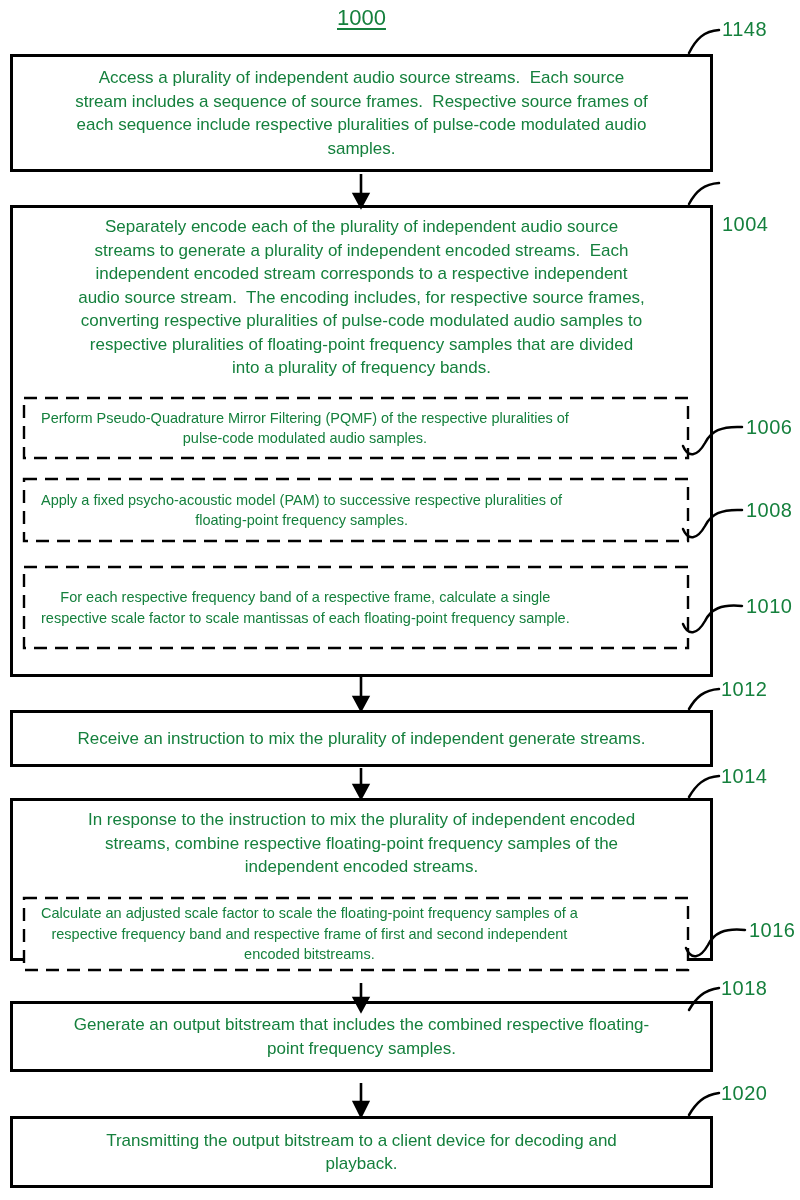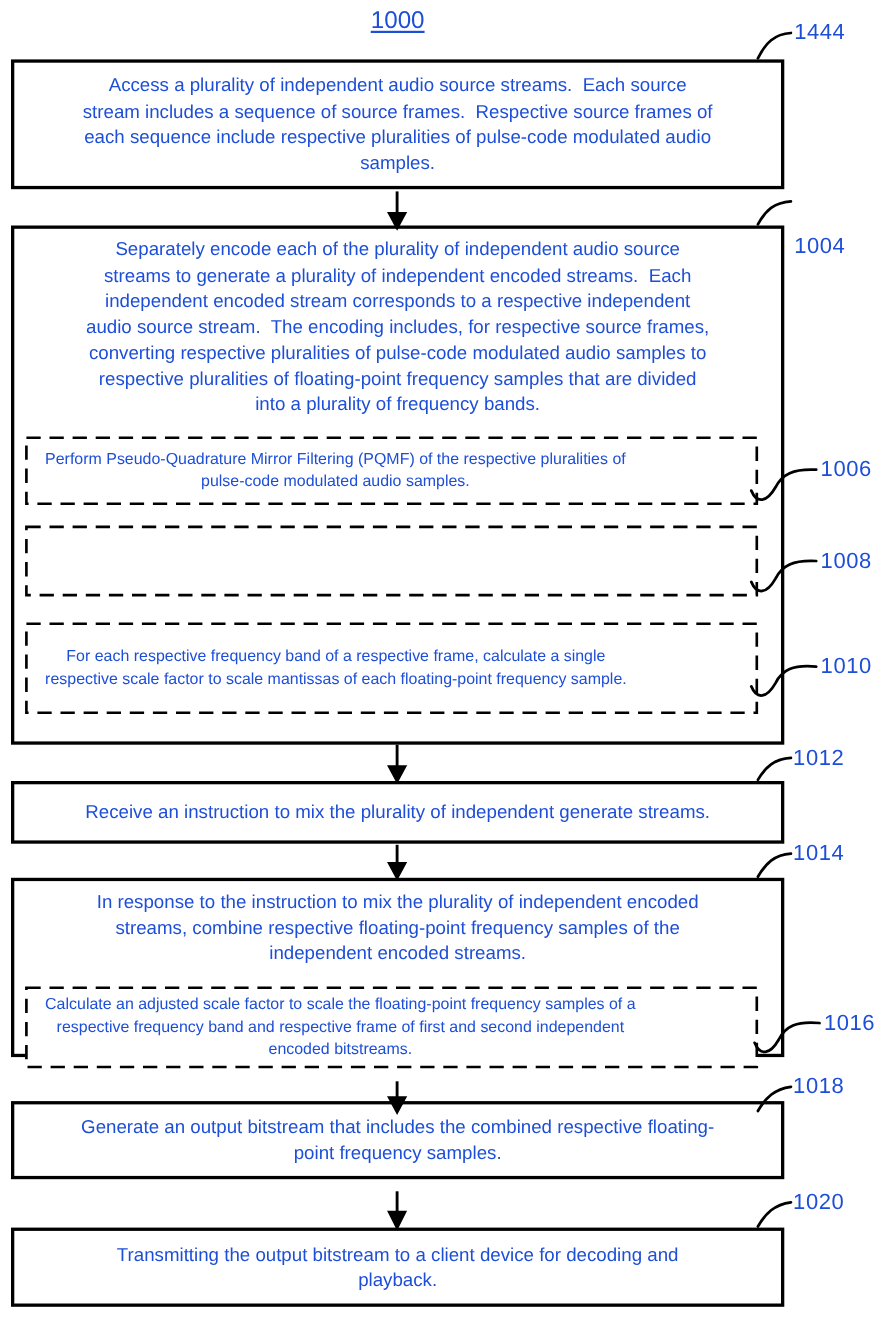--- a/index.html
+++ b/index.html
@@ -1,18 +1,18 @@
 <!DOCTYPE html>
 <html><head>
 <meta charset="utf-8">
 <style>
   html,body{margin:0;padding:0;background:#ffffff;}
   .stage{
     position:relative;width:800px;height:1200px;background:#ffffff;
-    font-family:"Liberation Sans", sans-serif;color:#1d4ed8;overflow:hidden;
+    font-family:"Liberation Sans", sans-serif;color:#15803d;overflow:hidden;
   }
   .fig-title{
     position:absolute;left:0;top:5px;width:723px;text-align:center;
     font-size:22px;text-decoration:underline;text-underline-offset:3px;
   }
   .box{
     position:absolute;left:10px;width:703px;box-sizing:border-box;
     border:3px solid #000;background:#fff;
     display:flex;align-items:center;justify-content:center;
   }
@@ -60,20 +60,24 @@
 converting respective pluralities of pulse-code modulated audio samples to
 respective pluralities of floating-point frequency samples that are divided
 into a plurality of frequency bands.</div>
   </div>
 
   <div class="sub" style="left:23px;top:397px;width:666px;height:62px;">
     <div class="txt">Perform Pseudo-Quadrature Mirror Filtering (PQMF) of the respective pluralities of
 pulse-code modulated audio samples.</div>
   </div>
 
+  <div class="sub" style="left:23px;top:478px;width:666px;height:64px;">
+    <div class="txt">Apply a fixed psycho-acoustic model (PAM) to successive respective pluralities of
+floating-point frequency samples.</div>
+  </div>
 
   <div class="sub" style="left:23px;top:566px;width:666px;height:83px;">
     <div class="txt">For each respective frequency band of a respective frame, calculate a single
 respective scale factor to scale mantissas of each floating-point frequency sample.</div>
   </div>
 
   <div class="box" style="top:710px;height:57px;">
     <div class="txt">Receive an instruction to mix the plurality of independent generate streams.</div>
   </div>
 
@@ -92,21 +96,21 @@
   <div class="box" style="top:1001px;height:71px;">
     <div class="txt">Generate an output bitstream that includes the combined respective floating-
 point frequency samples.</div>
   </div>
 
   <div class="box" style="top:1116px;height:72px;">
     <div class="txt">Transmitting the output bitstream to a client device for decoding and
 playback.</div>
   </div>
 
-  <div class="ref" style="left:722px;top:19px;">1444</div>
+  <div class="ref" style="left:722px;top:19px;">1148</div>
   <div class="ref" style="left:722px;top:173px;margin-top:41px;">1004</div>
   <div class="ref" style="left:746px;top:417px;">1006</div>
   <div class="ref" style="left:746px;top:500px;">1008</div>
   <div class="ref" style="left:746px;top:596px;">1010</div>
   <div class="ref" style="left:721px;top:679px;">1012</div>
   <div class="ref" style="left:721px;top:766px;">1014</div>
   <div class="ref" style="left:749px;top:920px;">1016</div>
   <div class="ref" style="left:721px;top:978px;">1018</div>
   <div class="ref" style="left:721px;top:1083px;">1020</div>
 

